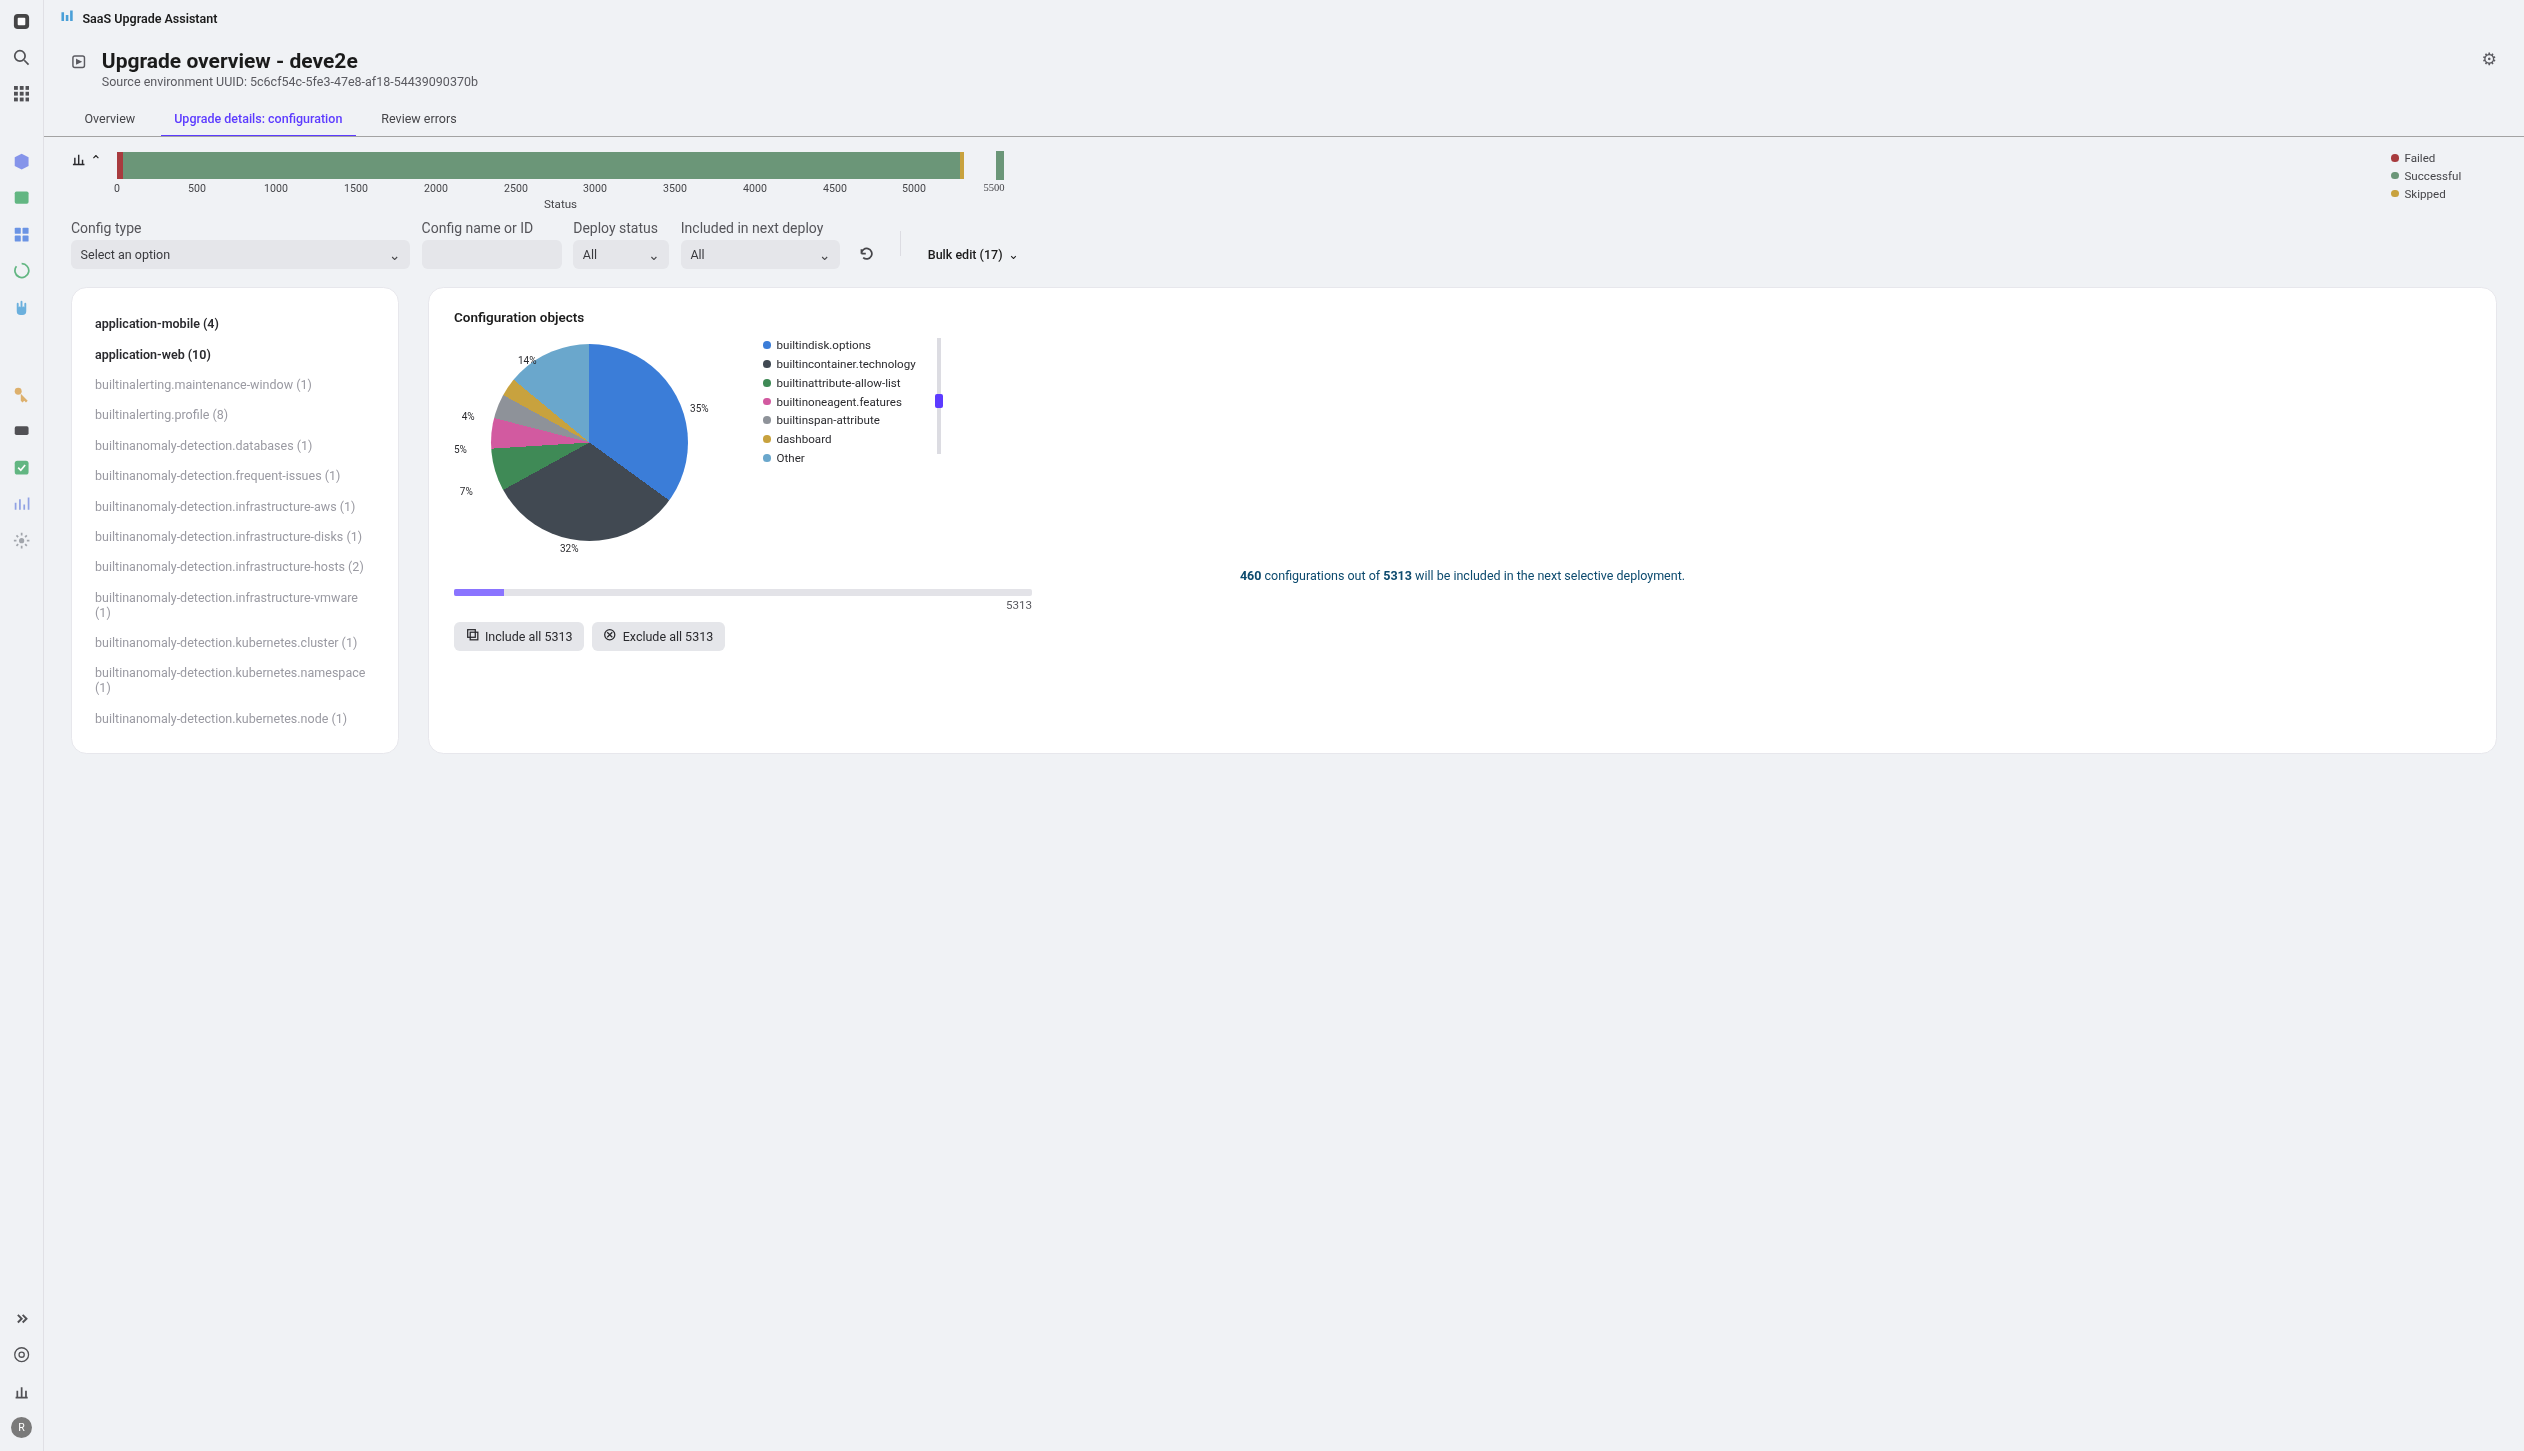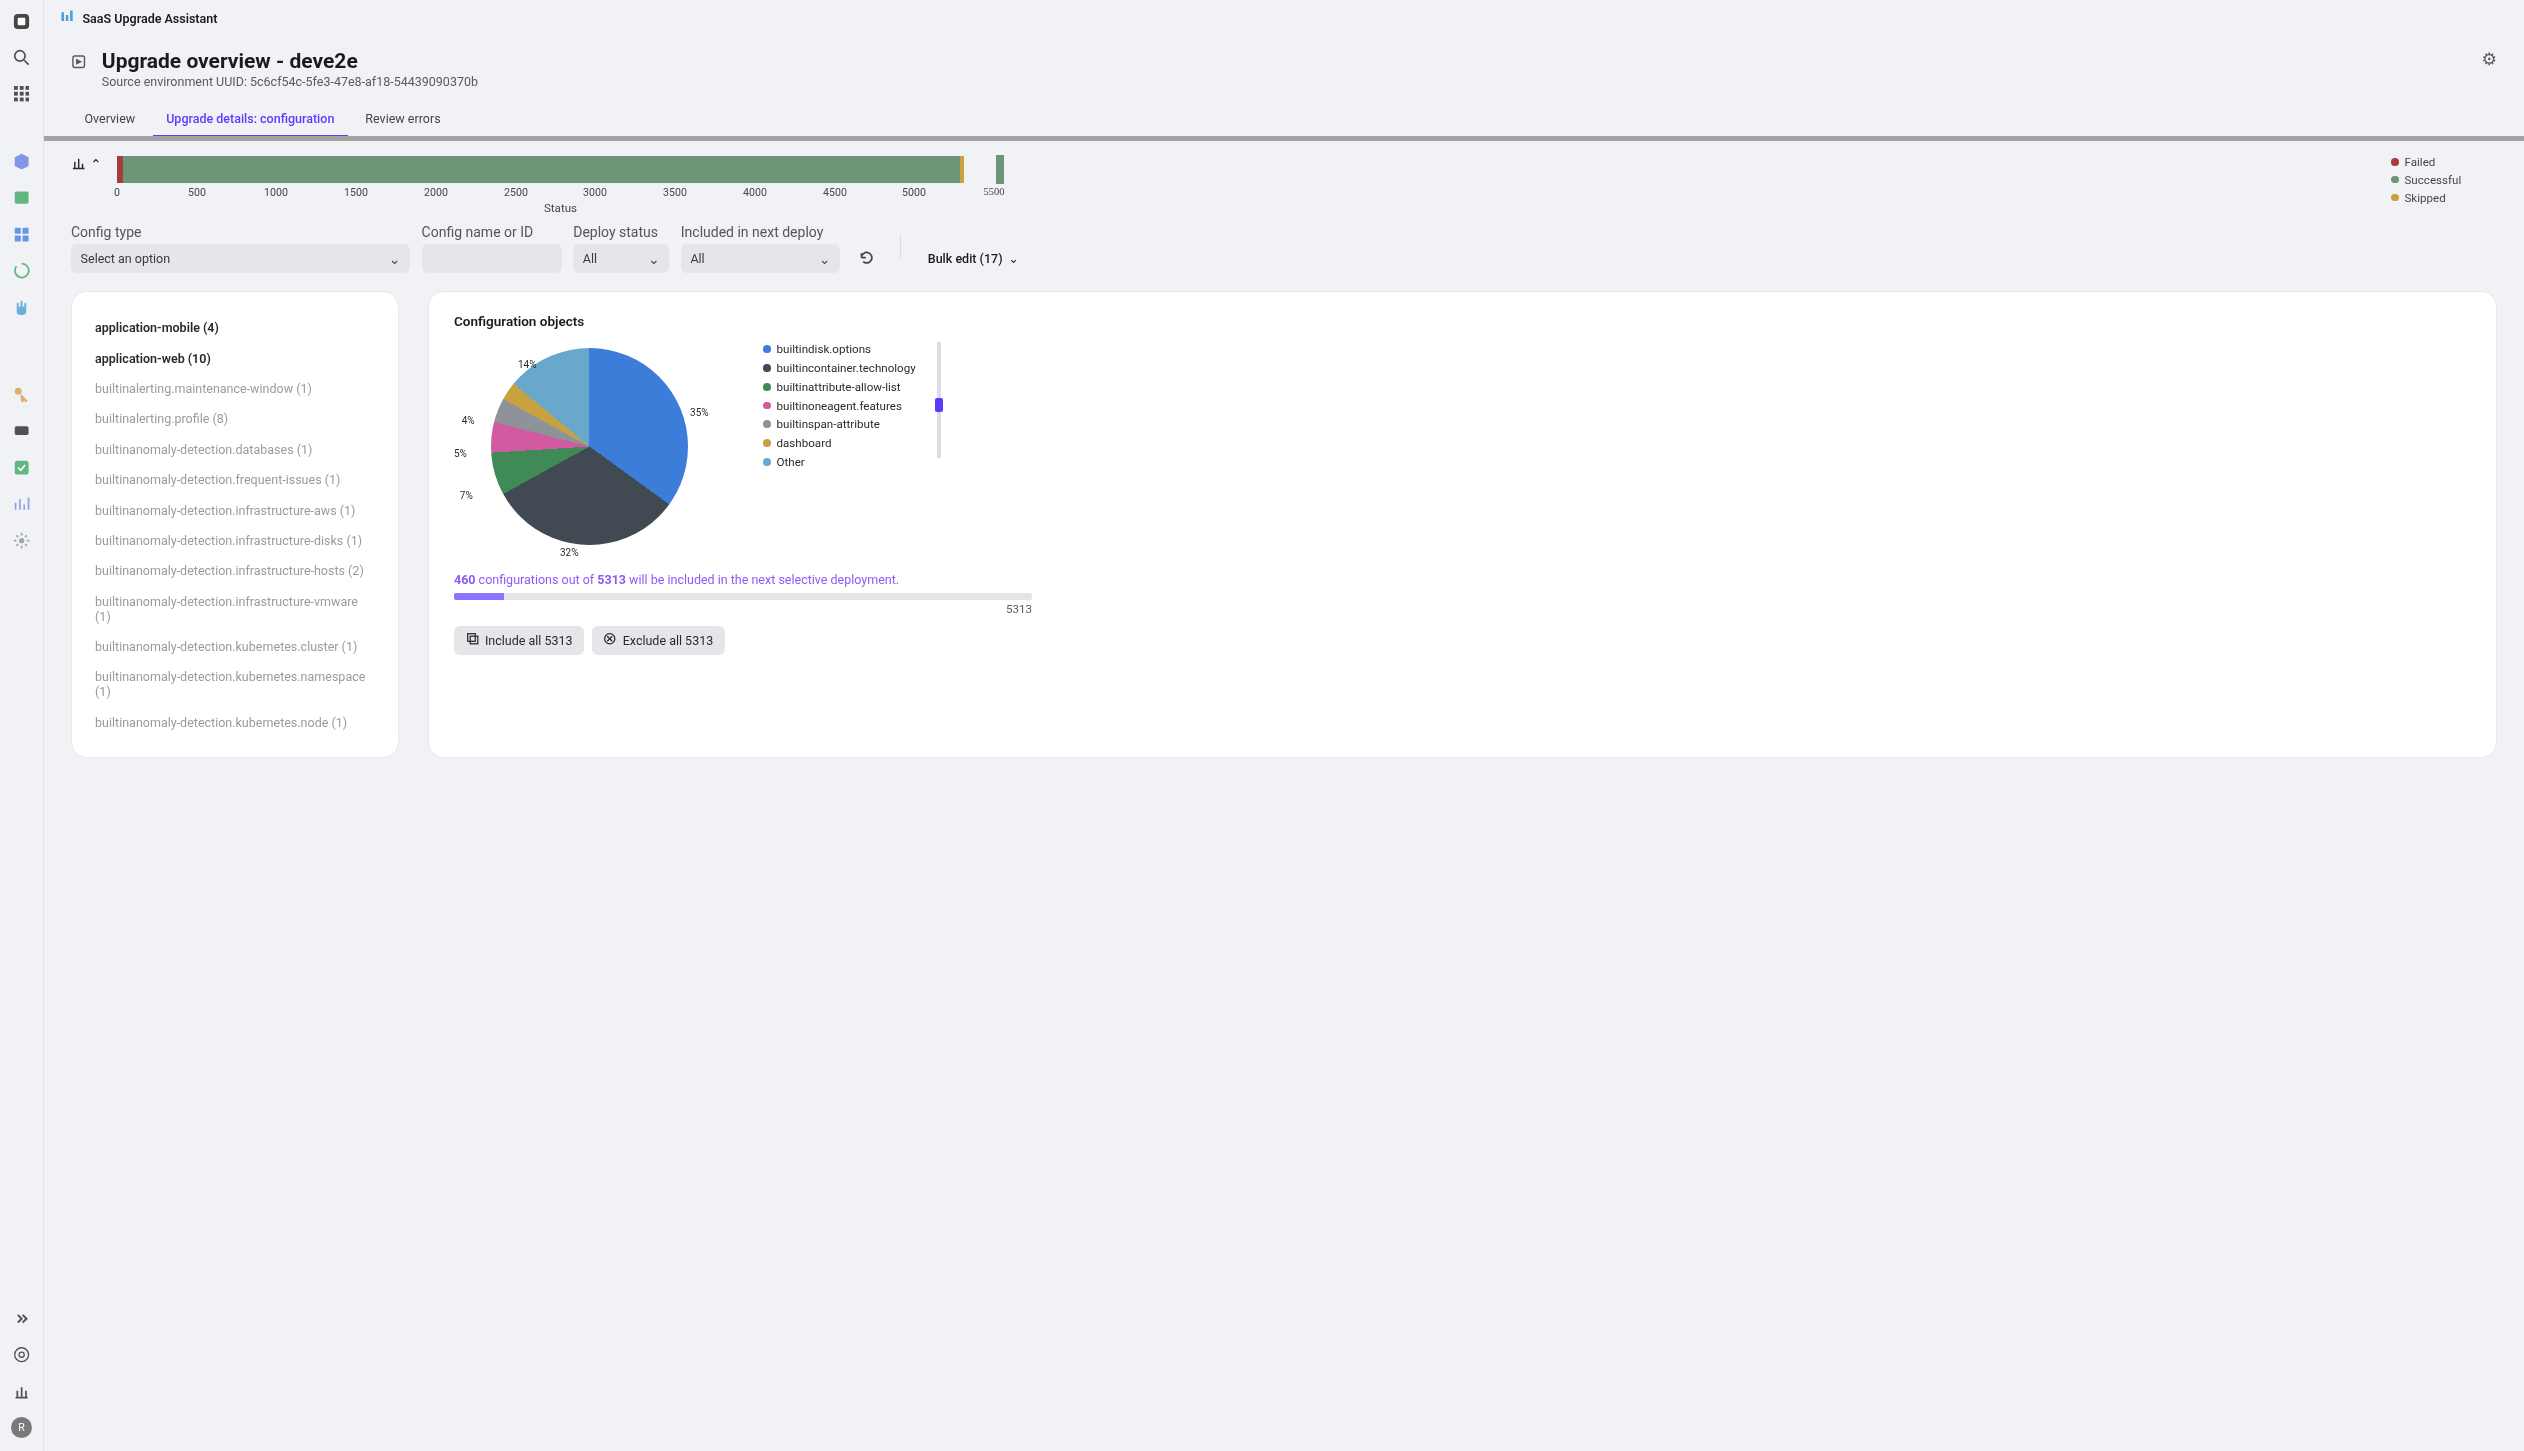--- a/index.html
+++ b/index.html
@@ -17,21 +17,21 @@
   .topbar { height: 37px; display: flex; align-items: center; padding: 0 13.5px; font-size: 12.5px; gap: 7.7px; }
   .topbar-title { font-weight: 600; }
   
   .header { padding: 11.6px 27px 3.9px 27px; display: flex; align-items: flex-start; gap: 13.5px; }
   .header-icon { width: 17.3px; height: 17.3px; margin-top: 5.8px; }
   .header-text h1 { font-size: 21px; font-weight: 700; }
   .header-text p { font-size: 12.5px; color: #5a5a60; margin-top: 1.9px; }
   .header-spacer { flex:1; }
   .gear { font-size: 17.3px; color:#5a5a60; cursor:pointer; }
   
-  .tabs { display: flex; gap: 4px; padding: 0 27px; border-bottom: 5px solid #a3a3a3; margin-top: 7.7px; }
+  .tabs { display: flex; gap: 12px; padding: 0 27px; border-bottom: 1px solid #a3a3a3; margin-top: 7.7px; }
   .tab { padding: 9.6px 13.5px; font-size: 12.5px; color:#454549; cursor:pointer; border-bottom: 1.9px solid transparent; }
   .tab.active { color:#5c3bff; border-bottom-color:#5c3bff; font-weight:500; }
   
   .content { flex:1; overflow-y:auto; padding: 13.5px 27px 19px 27px; }
   
   
   .barrow { display:flex; align-items:flex-start; gap:15.4px; margin-bottom: 9.6px; }
   .bar-toggle { display:flex; align-items:center; gap:3.9px; font-size:13.5px; cursor:pointer;}
   .barchart-area { flex:1; }
   .barchart-track { position:relative; height: 29px; display:flex; align-items:center; }
@@ -68,21 +68,21 @@
   .panel-sub b{font-weight:600;}
   
   .pie-row { display:flex; align-items:flex-start; gap:39px; margin:3.9px 0 13.5px 0;}
   .pie-wrap { position:relative; width:270px; height:222px; }
   .pie { width:197px; height:197px; border-radius:50%; margin:11.6px auto 0 auto; }
   .pie-label { position:absolute; font-size:10px; color:#2a2a2e;margin-top:23px; }
   .pie-legend { display:flex; flex-direction:column; gap:4.8px; font-size:11.6px; color:#2a2a2e; margin-top:5.8px; }
   .slider-track{width:3.9px;height:116px;background:#dcdce2;margin-left:3.9px;margin-top:5.8px;position:relative;}
   .slider-thumb{position:absolute;left:-1.9px;top:56px;width:7.7px;height:13.5px;background:#5c3bff;border-radius:1.9px;}
   
-  .deploy-line { font-size:12.5px; color:#8b5cf6; margin-top:5.8px; margin-bottom:5.8px;}
+  .deploy-line { font-size:12.5px; color:#0c4a6e; margin-top:5.8px; margin-bottom:5.8px;text-align:center;}
   .deploy-bar { width:578px; height:7.7px; background:#e3e3e8; border-radius:1.9px; position:relative; }
   .deploy-fill { position:absolute; left:0; top:0; height:7.7px; background:#8a74ff; border-radius:1.9px 0 0 1.9px; }
   .deploy-total { font-size:11.6px; color:#5a5a60; text-align:right; width:578px; margin-top:1.9px;}
   .action-row { display:flex; gap:7.7px; margin-top:9.6px; }
   .abtn { height:29px; display:flex; align-items:center; gap:5.8px; background:#e5e6ea; border-radius:5.8px; padding:0 11.6px; font-size:12.5px; cursor:pointer; color:#2a2a2e; }
 </style>
 </head>
 <body>
 
 <div class="rail">

